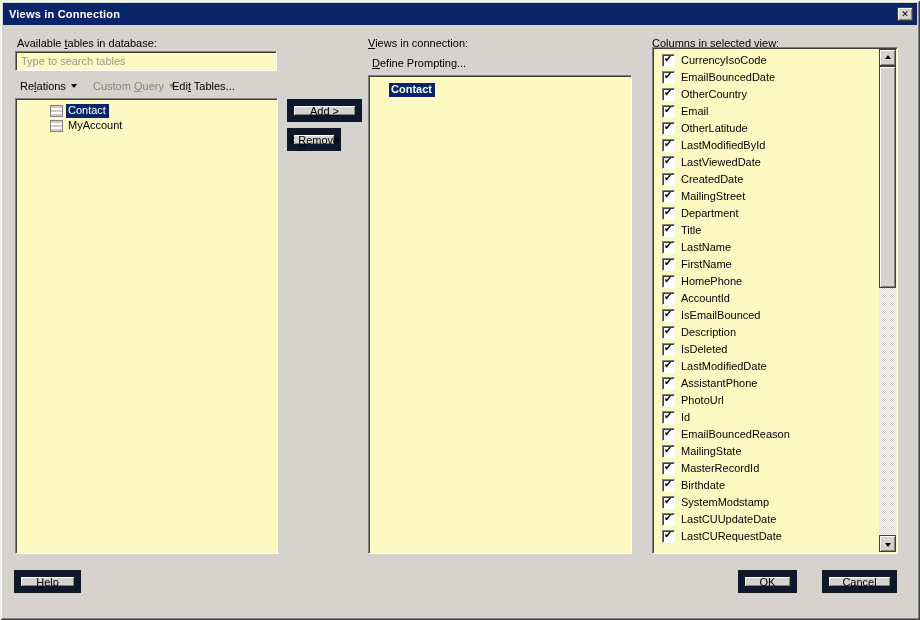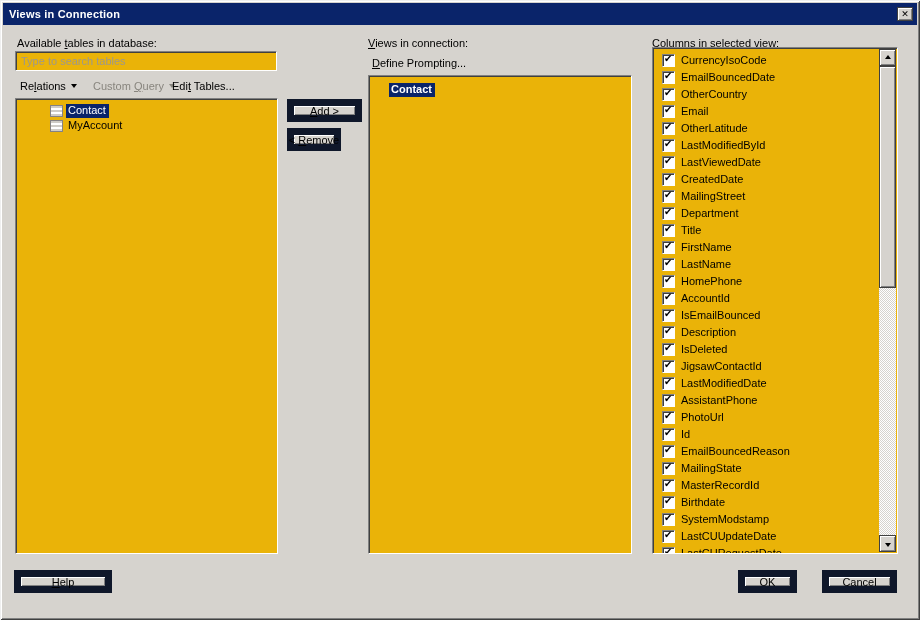--- a/index.html
+++ b/index.html
@@ -27,21 +27,21 @@
     width:16px; height:14px; background:var(--bg); color:#000;
     border:1px solid #404040;
     box-shadow: inset 1px 1px 0 #fff, inset -1px -1px 0 #808080;
     font-size:9px; font-weight:bold; line-height:12px; text-align:center;
     cursor:default; user-select:none;
   }
 
   .lbl { position:absolute; height:14px; line-height:14px; white-space:nowrap; }
 
   .sunken {
-    background:#eab308;
+    background:#fef9c3;
     border:1px solid; border-color:#808080 #ffffff #ffffff #808080;
     box-shadow: inset 1px 1px 0 #404040;
   }
   .search-input {
     position:absolute; left:15px; top:51px; width:262px; height:20px;
     padding:2px 4px 2px 5px; font:inherit; outline:none;
   }
   .search-input::placeholder { color:#9a978f; opacity:1; }
 
   .toolbar { position:absolute; left:0; top:79px; height:14px; }
@@ -100,21 +100,21 @@
   .tri-down  { border-left:3px solid transparent; border-right:3px solid transparent; border-top:4px solid #000; margin-top:1px;}
 
   .btn {
     position:absolute; background:var(--bg); border:7px solid #0f172a;
     box-shadow: inset 1px 1px 0 #fff, inset -1px -1px 0 #808080;
     font:inherit; text-align:center; cursor:default; user-select:none;
     display:flex; align-items:center; justify-content:center; white-space:pre;
   }
   .btn-add    { left:287px; top:99px;  width:75px; height:23px; }
   .btn-remove { left:287px; top:128px; width:54px; height:23px; }
-  .btn-help   { left:14px;  top:570px; width:98px; height:23px; }
+  .btn-help   { left:14px;  top:570px; width:67px; height:23px; }
   .btn-ok     { left:738px; top:570px; width:59px; height:23px; }
   .btn-cancel { left:822px; top:570px; width:75px; height:23px; }
 </style>
 </head>
 <body>
 
 <div class="dialog">
 
   <div class="titlebar">
     <span class="title">Views in Connection</span>
@@ -211,30 +211,30 @@
         <span class="col-label">Department</span>
       </div>
 
       <div class="col-row">
         <span class="cb checked"></span>
         <span class="col-label">Title</span>
       </div>
 
       <div class="col-row">
         <span class="cb checked"></span>
+        <span class="col-label">LastName</span>
+      </div>
+
+      <div class="col-row">
+        <span class="cb checked"></span>
         <span class="col-label">FirstName</span>
       </div>
 
       <div class="col-row">
         <span class="cb checked"></span>
-        <span class="col-label">LastName</span>
-      </div>
-
-      <div class="col-row">
-        <span class="cb checked"></span>
         <span class="col-label">HomePhone</span>
       </div>
 
       <div class="col-row">
         <span class="cb checked"></span>
         <span class="col-label">AccountId</span>
       </div>
 
       <div class="col-row">
         <span class="cb checked"></span>
@@ -244,24 +244,20 @@
       <div class="col-row">
         <span class="cb checked"></span>
         <span class="col-label">Description</span>
       </div>
 
       <div class="col-row">
         <span class="cb checked"></span>
         <span class="col-label">IsDeleted</span>
       </div>
 
-      <div class="col-row">
-        <span class="cb checked"></span>
-        <span class="col-label">JigsawContactId</span>
-      </div>
 
       <div class="col-row">
         <span class="cb checked"></span>
         <span class="col-label">LastModifiedDate</span>
       </div>
 
       <div class="col-row">
         <span class="cb checked"></span>
         <span class="col-label">AssistantPhone</span>
       </div>

